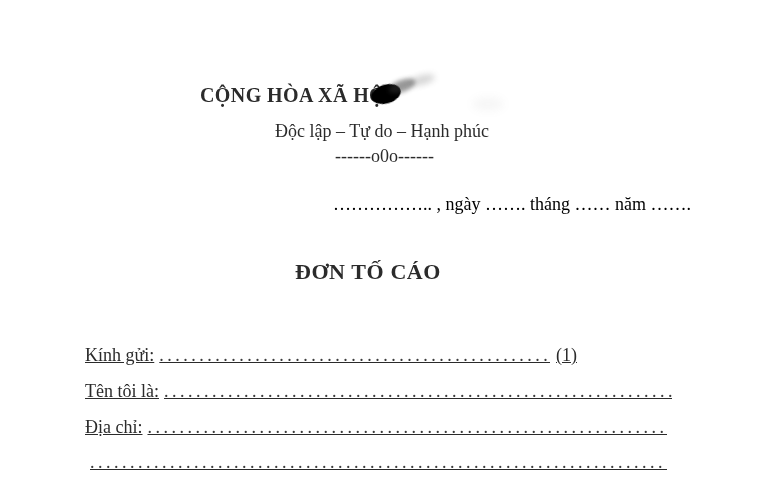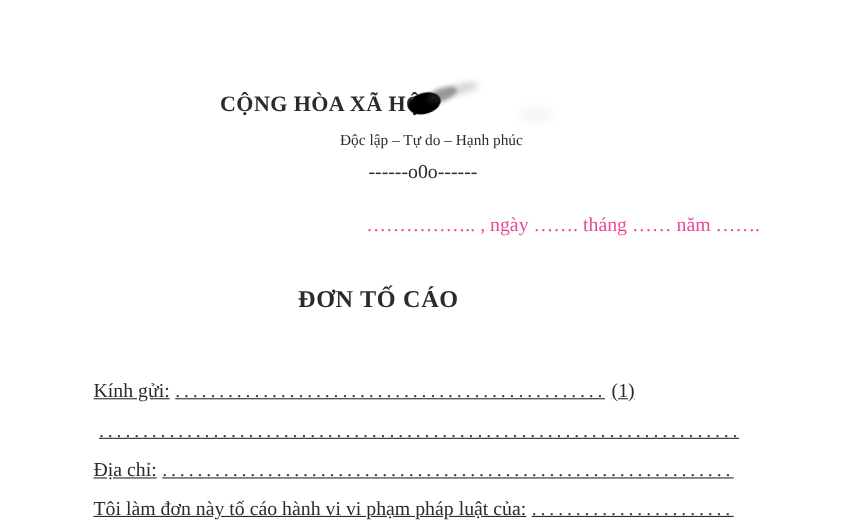--- a/index.html
+++ b/index.html
@@ -18,37 +18,38 @@
   .header1 {
     left: 200px; top: 84px;
     font-size: 20px; font-weight: bold;
     letter-spacing: 0.4px;
     white-space: nowrap;
   }
   .smudge { left: 366px; top: 66px; width: 160px; height: 52px; }
 
   .motto {
     left: 275px; top: 121px;
-    font-size: 14px; white-space: nowrap; margin-left: 34px;
+    font-size: 18px; white-space: nowrap;
   }
   .divider {
     left: 335px; top: 146px;
     font-size: 18px; white-space: nowrap;
   }
   .dateline {
     left: 333px; top: 194px;
     font-size: 18px; white-space: nowrap;
-    color: #ec4899;
+    color: #000000;
     text-align: right;
   }
   .doc-title {
     left: 0; top: 259px; width: 688px;
     text-align: center;
     font-size: 22px; font-weight: bold;
     letter-spacing: 0.6px;
+    padding-left: 24px;
   }
 
   .form-line {
     left: 85px;
     display: flex;
     align-items: baseline;
     font-size: 18px;
     line-height: 22px;
     white-space: nowrap;
     text-decoration: underline;
@@ -104,27 +105,27 @@
 
 <div class="abs doc-title">ĐƠN TỐ CÁO</div>
 
 <div class="abs form-line fl1">
   <span class="fl-label">Kính gửi:</span>
   <span class="fl-blank">..........................................................................................................................</span>
   <span class="fl-suffix">(1)</span>
 </div>
 
 <div class="abs form-line fl2">
+  <span class="fl-label">Tên tôi là:</span>
   <span class="fl-blank">..........................................................................................................................</span>
   <span class="fl-suffix"></span>
 </div>
 
 <div class="abs form-line fl3">
   <span class="fl-label">Địa chỉ:</span>
   <span class="fl-blank">..........................................................................................................................</span>
   <span class="fl-suffix"></span>
 </div>
 
 <div class="abs form-line fl4">
-  <span class="fl-label">Tôi làm đơn này tố cáo hành vi vi phạm pháp luật của:</span>
   <span class="fl-blank">..........................................................................................................................</span>
   <span class="fl-suffix"></span>
 </div>
 
 </body></html>

